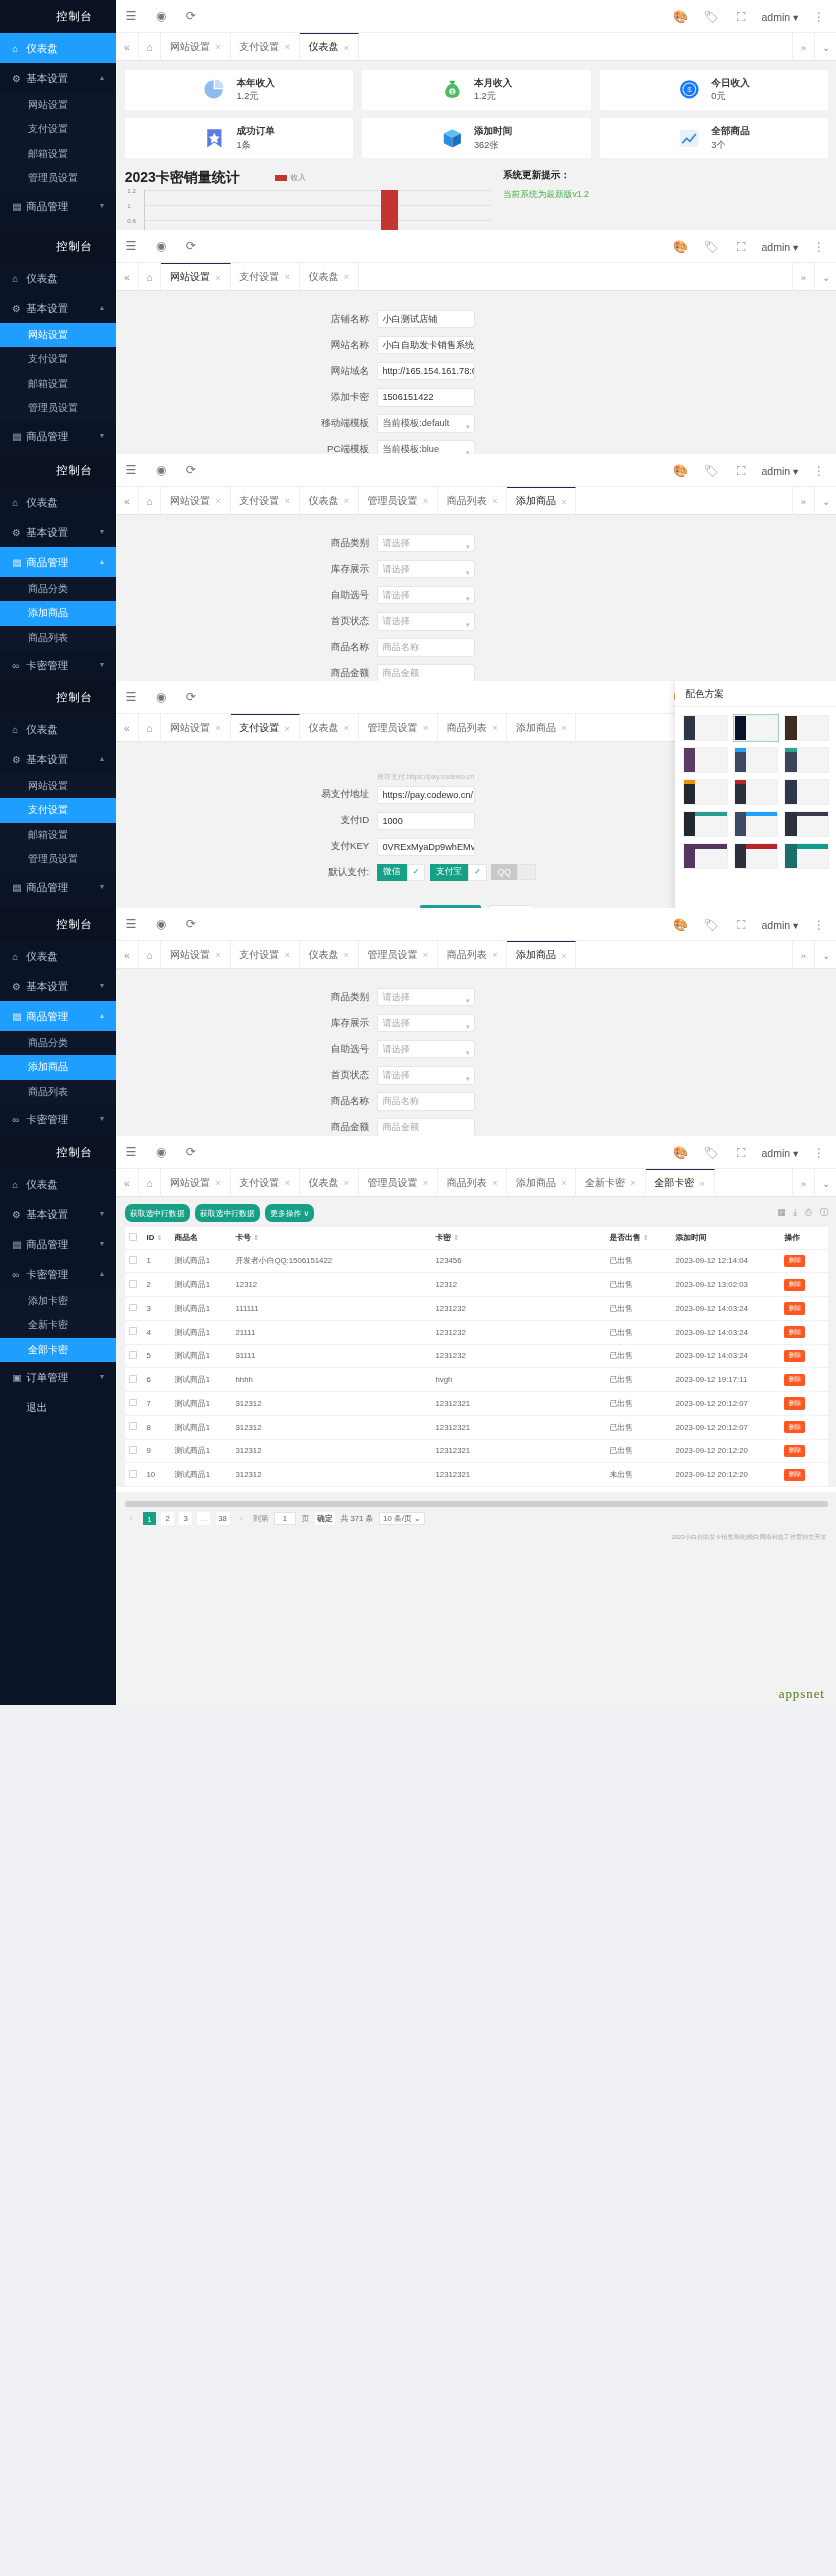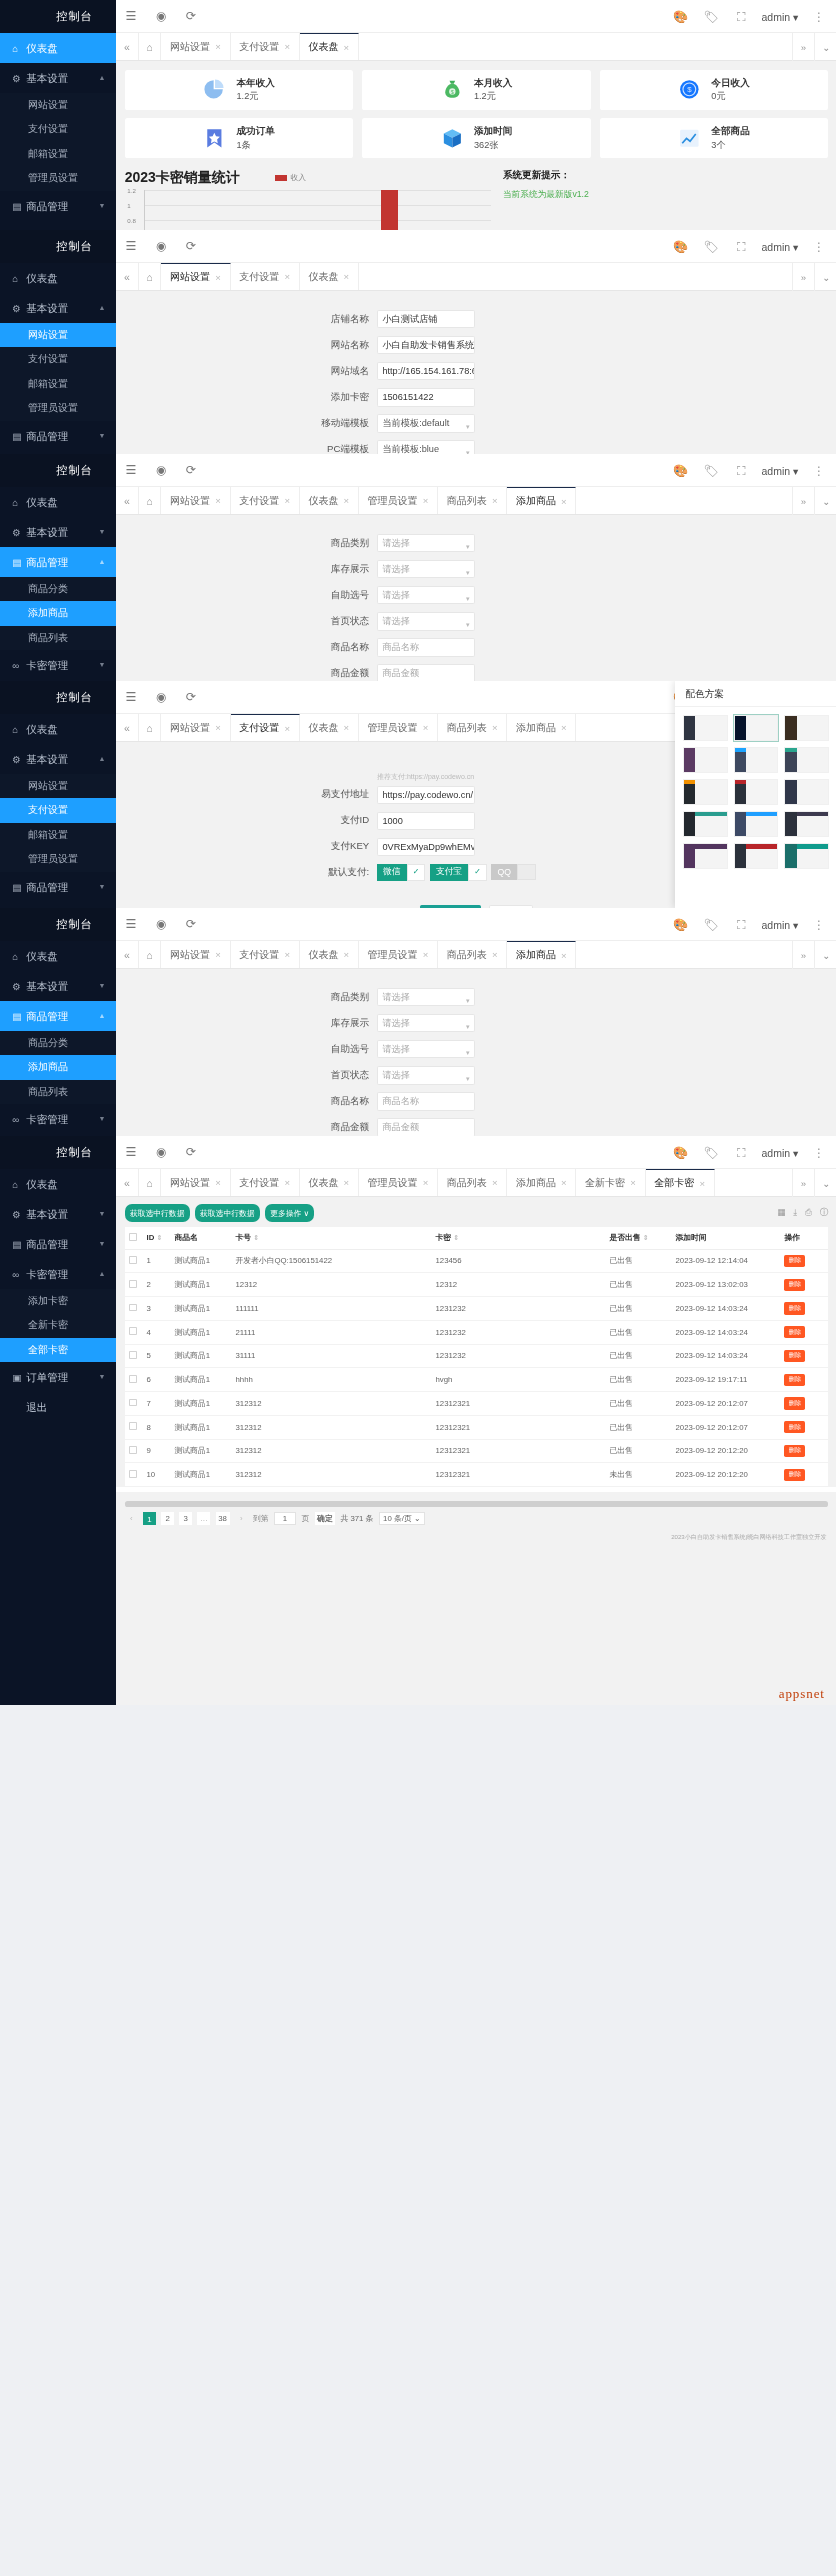--- a/index.html
+++ b/index.html
@@ -131,21 +131,21 @@
   .pager { display:flex; align-items:center; gap:5.2px; padding:5.2px 8.7px; font-size:7.8px; color:#666;}
   .pg { min-width:13px; height:13px; line-height:13px; text-align:center;
         border:0.9px solid #e2e2e2; background:#fff; padding:0 2.6px; cursor:pointer;}
   .pg.on { background:#16a085; color:#fff; border-color:#16a085; }
   .pg-inp { width:22.7px; height:13px; border:0.9px solid #e2e2e2; background:#fff;
             text-align:center; line-height:12.2px;}
   .pg-sel { height:13px; border:0.9px solid #e2e2e2; background:#fff; padding:0 3.5px;
             line-height:12.2px;}
   .footer-txt { text-align:right; font-size:6.1px; color:#aaa; padding:2.6px 10.5px; }
   .white-gap { height:5.2px; background:#fff; }
-  .wm { position:absolute; right:12.2px; bottom:3.5px; font-size:13px; color:#c2410c;
+  .wm { position:absolute; right:12.2px; bottom:3.5px; font-size:13px; color:#4d7c0f;
         font-family:"Liberation Serif", serif; letter-spacing:0.9px;}
 </style>
 </head>
 <body>
 
 <div class="panel" style="height:230px">
   <div class="sidebar">
     <div class="sb-logo">控制台</div>
     <div class="sb-item active">
       <span class="ico">⌂</span><span>仪表盘</span>

